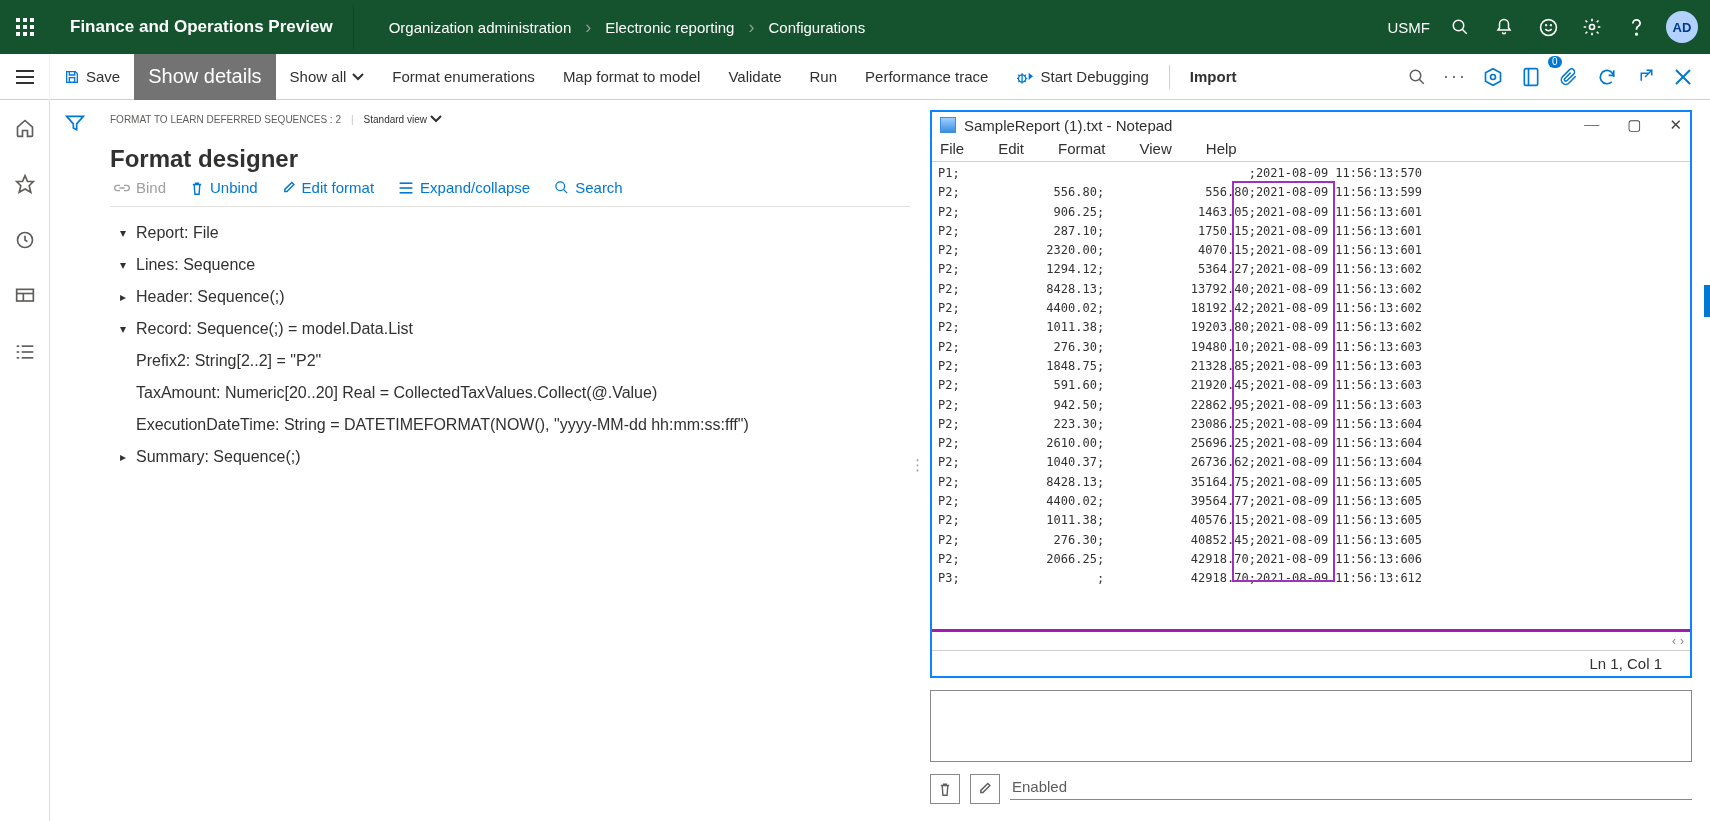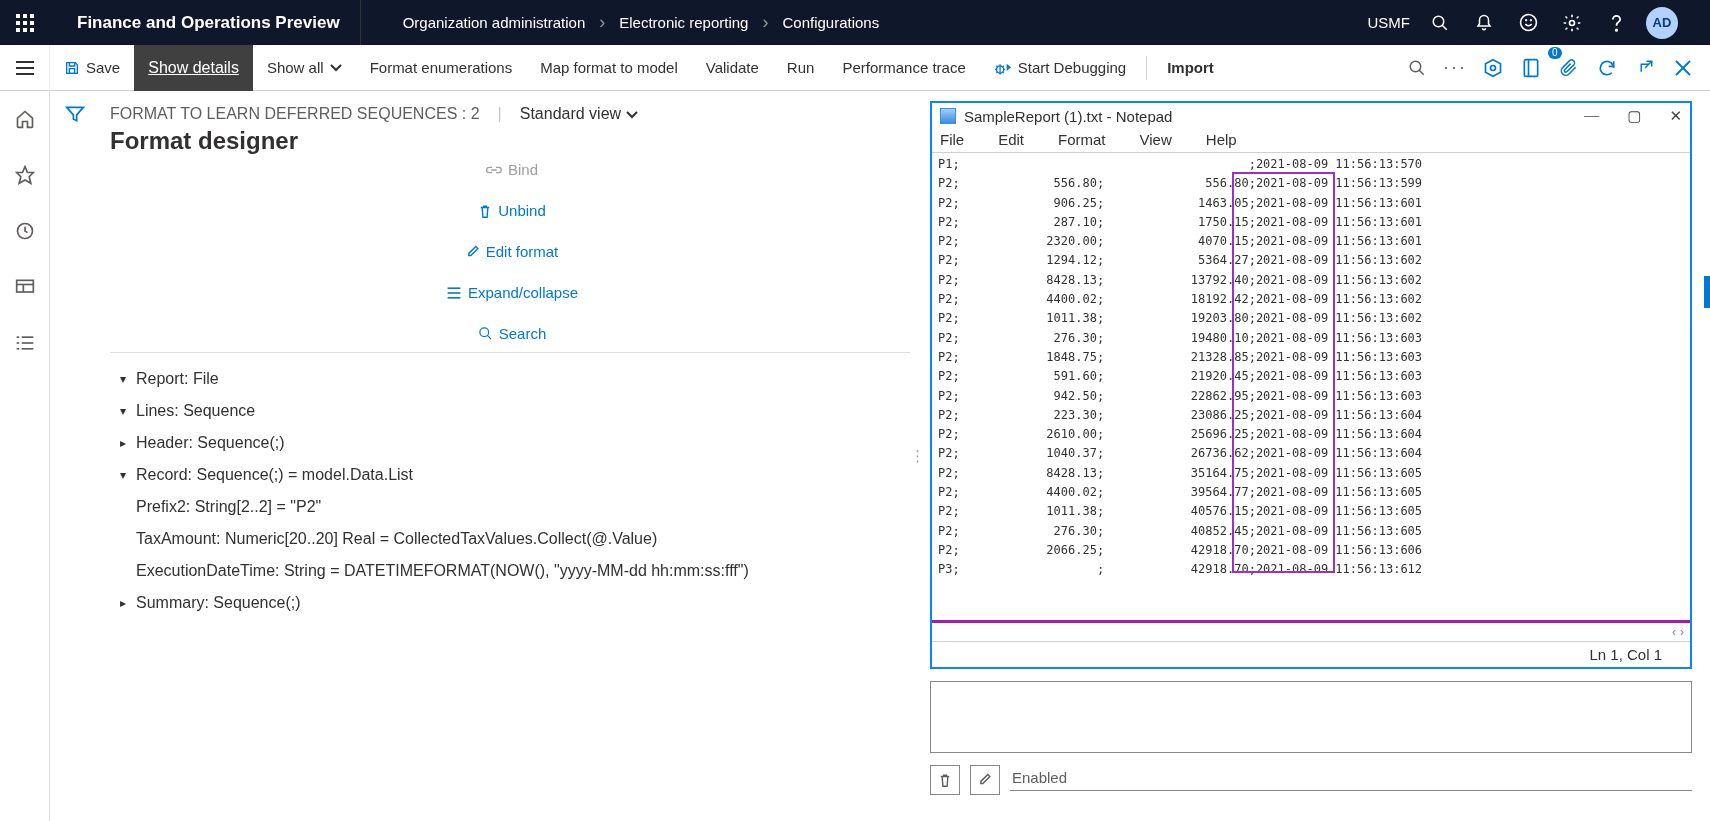--- a/index.html
+++ b/index.html
@@ -1,45 +1,45 @@
 <!DOCTYPE html>
 <html><head>
 <meta charset="utf-8">
 <style>
   * { box-sizing: border-box; margin: 0; padding: 0; }
   html, body { width: 1710px; height: 821px; font-family: "Segoe UI", sans-serif; font-size: 15px; color: #323130; overflow: hidden; background: #fff; }
-  .topbar { height: 45px; background: #0f172a; color: #fff; display: flex; align-items: center; gap: 7px; }
+  .topbar { height: 54px; background: #14532d; color: #fff; display: flex; align-items: center; }
   .topbar .waffle { width: 50px; height: 45px; display: flex; align-items: center; justify-content: center; cursor: pointer; }
   .topbar .app-title { font-weight: 600; font-size: 17px; padding: 0 20px; border-right: 1px solid #333; height: 45px; display: flex; align-items: center; }
   .topbar .breadcrumb { display: flex; align-items: center; padding-left: 35px; font-size: 15px; flex: 1; }
   .topbar .breadcrumb span.sep { margin: 0 14px; color: #999; font-size: 18px; }
   .topbar .breadcrumb span.crumb { color: #fff; cursor: pointer; }
-  .topbar .right { display: flex; align-items: center; padding-right: 24px; }
+  .topbar .right { display: flex; align-items: center; padding-right: 4px; }
   .topbar .right .legal { font-size: 15px; margin-right: 8px; }
   .topbar .right .iconbtn { width: 44px; height: 45px; display: flex; align-items: center; justify-content: center; cursor: pointer; color: #fff; }
   .topbar .right .avatar { width: 32px; height: 32px; border-radius: 50%; background: #b3d1ff; color: #003a8c; display: flex; align-items: center; justify-content: center; font-size: 13px; font-weight: 600; margin: 0 8px; }
   .cmdbar { height: 46px; border-bottom: 1px solid #d2d0ce; display: flex; align-items: center; padding-left: 0; }
   .cmdbar .hamburger { width: 50px; height: 46px; display: flex; align-items: center; justify-content: center; cursor: pointer; border-right: 1px solid #eee; }
   .cmdbar .btn { display: flex; align-items: center; padding: 0 14px; height: 46px; cursor: pointer; gap: 6px; }
-  .cmdbar .btn.primary { background: #404040; color: #fff; font-size: 16px; text-decoration: underline; }
+  .cmdbar .btn.primary { background: #737373; color: #fff; font-size: 20px; }
   .cmdbar .sep { width: 1px; height: 24px; background: #d2d0ce; margin: 0 6px; }
   .cmdbar .right-icons { margin-left: auto; display: flex; align-items: center; gap: 4px; padding-right: 10px; }
   .cmdbar .right-icons .ic { width: 34px; height: 34px; display: flex; align-items: center; justify-content: center; cursor: pointer; color: #0078d4; font-size: 20px; }
   .body-row { display: flex; height: calc(821px - 45px - 46px); }
   .leftrail { width: 50px; border-right: 1px solid #e1dfdd; display: flex; flex-direction: column; align-items: center; padding-top: 12px; gap: 24px; }
   .leftrail .ic { width: 32px; height: 32px; display: flex; align-items: center; justify-content: center; cursor: pointer; color: #605e5c; }
   .filterrail { width: 50px; display: flex; justify-content: center; padding-top: 14px; }
   .filterrail .ic { color: #0078d4; cursor: pointer; }
   .main { flex: 1; display: flex; position: relative; }
   .leftpane { flex: 0 0 820px; padding: 14px 10px 0 10px; }
-  .subheader { color: #605e5c; font-size: 16px; display: flex; align-items: center; gap: 18px; margin-bottom: 4px; }
+  .subheader { color: #605e5c; font-size: 10px; display: flex; align-items: center; gap: 10px; margin-bottom: 20px; }
   .subheader .sep { color: #c8c6c4; }
   .subheader .view { color: #323130; }
   .page-title { font-size: 24px; font-weight: 600; margin-bottom: 0; }
-  .linkbar { display: flex; align-items: center; gap: 24px; border-bottom: 1px solid #e1dfdd; padding: 6px 0 10px 4px; margin-bottom: 10px; flex-direction: column; }
+  .linkbar { display: flex; align-items: center; gap: 24px; border-bottom: 1px solid #e1dfdd; padding: 6px 0 10px 4px; margin-bottom: 10px; }
   .linkbar .lnk { display: flex; align-items: center; gap: 6px; color: #0078d4; cursor: pointer; }
   .linkbar .lnk.muted { color: #a19f9d; }
   .tree { font-size: 16px; line-height: 32px; padding-left: 6px; }
   .tree .node { display: flex; align-items: center; gap: 6px; padding-left: 0; }
   .tree .twisty { width: 14px; display: inline-flex; justify-content: center; color: #323130; font-size: 12px; cursor: pointer; }
   .indent-1 { padding-left: 22px; }
   .indent-2 { padding-left: 44px; }
   .indent-3 { padding-left: 66px; }
   .tree .sel { background: #cfe4fa; margin-left: -10px; padding-left: 10px; }
   .splitter { width: 10px; display: flex; align-items: center; justify-content: center; color: #a19f9d; cursor: col-resize; }

